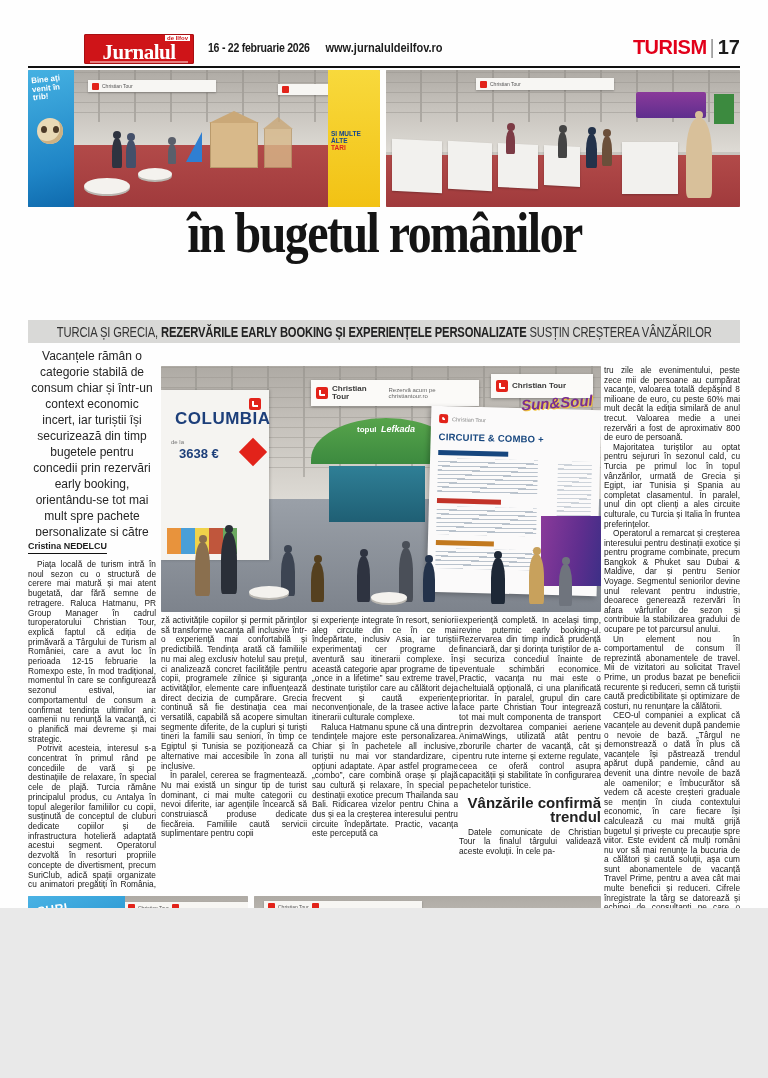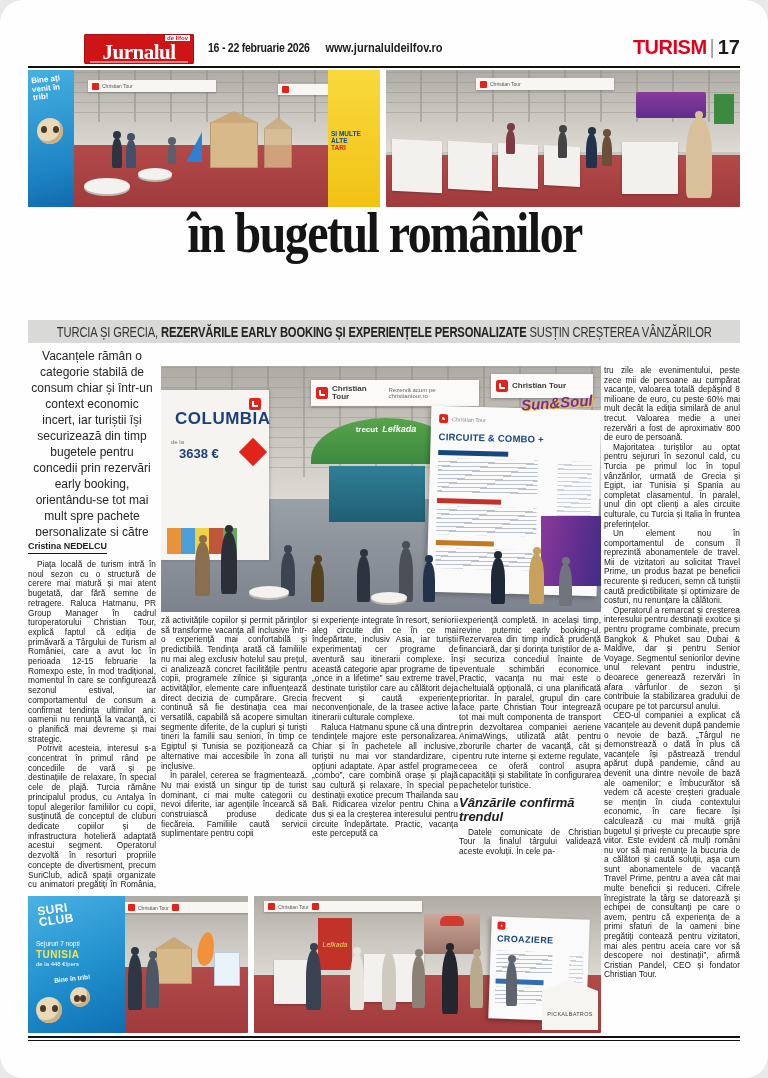--- a/index.html
+++ b/index.html
@@ -1,18 +1,18 @@
 <!DOCTYPE html>
 <html><head>
 <meta charset="utf-8">
 <style>
   html,body { margin:0; padding:0; background:#e9e9e9; }
   .page {
-    position:relative; width:768px; height:1078px; background:#fefefe;
-    font-family:"Liberation Sans", sans-serif; color:#1c1c1c; overflow:hidden;border-radius:23px;
+    position:relative; width:768px; height:908px; background:#fefefe;
+    font-family:"Liberation Sans", sans-serif; color:#1c1c1c; overflow:hidden;
   }
   .abs { position:absolute; }
 
   
   .logo-box { left:84px; top:34px; width:110px; height:30px; background:#cf1418; border-radius:2px;
               display:flex; align-items:flex-end; justify-content:center; box-shadow:inset 0 0 0 1px #a80f12; }
   .logo-main { color:#fff; font-family:"Liberation Serif",serif; font-weight:bold; font-size:21px; line-height:24px; letter-spacing:-0.5px; }
   .logo-top { position:absolute; top:1px; right:4px; background:#fff; color:#cf1418; font-size:6px; font-weight:bold; padding:0 2px; }
   .logo-bottom { position:absolute; bottom:1px; left:6px; right:6px; height:2px; background:#f3c4c4; opacity:.6; }
   .masthead-date { left:208px; top:41px; font-size:12px; font-weight:bold; letter-spacing:-0.3px; transform:scaleX(.88); transform-origin:left; }
@@ -28,21 +28,21 @@
   .subhead-bar { left:28px; top:320px; width:712px; height:23px; background:#d9d9d7; display:flex; align-items:center; justify-content:center; overflow:hidden; }
   .subhead-inner { white-space:nowrap; font-size:14px; font-weight:bold; color:#222; transform:scaleX(.8); letter-spacing:-0.2px; }
   .subhead-inner .light { font-weight:normal; color:#333; }
 
   
   .col { overflow:hidden; text-align:justify; font-size:8.3px; line-height:9.7px; color:#202020; }
   .col p { margin:0; text-indent:9px; }
   .col p.noind { text-indent:0; }
   .intro { overflow:hidden; font-size:12px; line-height:16px; text-align:center; color:#262626; }
   .byline { font-size:9.5px; font-weight:bold; border-bottom:1.5px solid #111; padding-bottom:2px; transform:scaleX(.94); transform-origin:left; white-space:nowrap; }
-  .crosshead { text-indent:0 !important; text-align:left; font-weight:bold; font-size:13px; line-height:14px; margin:5px 0 4px 0 !important;font-style:italic; }
+  .crosshead { text-indent:0 !important; text-align:right; font-weight:bold; font-size:15px; line-height:14px; margin:5px 0 4px 0 !important; }
 
   
   .photo { position:absolute; overflow:hidden; background:#c8c5bf; border-radius:1px; }
   .hall { position:absolute; left:0; right:0; top:0; height:60%;
           background:linear-gradient(#aeaaa4 0%, #c6c2bc 45%, #dedbd5 100%); }
   .truss { position:absolute; left:0; right:0; top:0; height:38%; opacity:.5;
            background:repeating-linear-gradient(90deg, transparent 0 34px, #8d8a84 34px 36px),
                       repeating-linear-gradient(0deg, transparent 0 9px, #9a968f 9px 10px); }
   .carpet { position:absolute; left:0; right:0; bottom:0; background:linear-gradient(#b24a49, #a03a3c); }
   .person { position:absolute; border-radius:45% 45% 10% 10%; }
@@ -217,21 +217,21 @@
       <div class="red-badge" style="right:6px; top:52px; width:20px; height:20px;"></div>
       <div class="house-art" style="left:6px; bottom:6px;">
         <div style="background:#e8933c;"></div>
         <div style="background:#4a9fd8;"></div>
         <div style="background:#f0d24a;"></div>
         <div style="background:#c0563c;"></div>
         <div style="background:#6aa860;"></div>
       </div>
     </div>
     <div class="green-arch" style="left:150px; top:52px; width:150px; height:46px;">
-      <span style="font-size:8px; font-weight:bold;">trecut</span>
+      <span style="font-size:8px; font-weight:bold;">topul</span>
       <span style="font-size:9px; font-style:italic; font-weight:bold;">Lefkada</span>
     </div>
     <div class="screen-teal" style="left:168px; top:100px; width:96px; height:56px;"></div>
     <div class="big-board" style="left:268px; top:42px; width:154px; height:170px; padding:8px;">
       <div style="display:flex; align-items:center; gap:4px;">
         <span class="ct-logo" style="width:9px; height:9px;"></span>
         <span style="font-size:5.5px; color:#888;">Christian Tour</span>
       </div>
       <div class="board-title" style="margin-top:8px;">CIRCUITE &amp; COMBO +</div>
       <div class="seg" style="left:8px; top:44px; width:70px; background:#16467e;"></div>
@@ -268,22 +268,22 @@
   </div>
   <div class="abs col" style="left:459px; top:616px; width:142px; height:274px;">
     <p class="noind">experiență completă. În același timp, revine puternic early booking-ul. Rezervarea din timp indică prudență financiară, dar și dorința turiștilor de a-și securiza concediul înainte de eventuale schimbări economice. Practic, vacanța nu mai este o cheltuială opțională, ci una planificată prioritar. În paralel, grupul din care face parte Christian Tour integrează tot mai mult componenta de transport prin dezvoltarea companiei aeriene AnimaWings, utilizată atât pentru zborurile charter de vacanță, cât și pentru rute interne și externe regulate, ceea ce oferă control asupra capacității și stabilitate în configurarea pachetelor turistice.</p>
     <p class="crosshead">Vânzările confirmă trendul</p>
     <p>Datele comunicate de Christian Tour la finalul târgului validează aceste evoluții. În cele pa-</p>
   </div>
 
   <div class="abs col" style="left:604px; top:366px; width:136px; height:652px; line-height:9.6px;">
     <p class="noind">tru zile ale evenimentului, peste zece mii de persoane au cumpărat vacanțe, valoarea totală depășind 8 milioane de euro, cu peste 60% mai mult decât la ediția similară de anul trecut. Valoarea medie a unei rezervări a fost de aproximativ 800 de euro de persoană.</p>
     <p>Majoritatea turiștilor au optat pentru sejururi în sezonul cald, cu Turcia pe primul loc în topul vânzărilor, urmată de Grecia și Egipt, iar Tunisia și Spania au completat clasamentul. În paralel, unul din opt clienți a ales circuite culturale, cu Turcia și Italia în fruntea preferințelor.</p>
+    <p>Operatorul a remarcat și creșterea interesului pentru destinații exotice și pentru programe combinate, precum Bangkok &amp; Phuket sau Dubai &amp; Maldive, dar și pentru Senior Voyage. Segmentul seniorilor devine unul relevant pentru industrie, deoarece generează rezervări în afara vârfurilor de sezon și contribuie la stabilizarea gradului de ocupare pe tot parcursul anului.</p>
     <p>Un element nou în comportamentul de consum îl reprezintă abonamentele de travel. Mii de vizitatori au solicitat Travel Prime, un produs bazat pe beneficii recurente și reduceri, semn că turiștii caută predictibilitate și optimizare de costuri, nu renunțare la călătorii.</p>
-    <p>Operatorul a remarcat și creșterea interesului pentru destinații exotice și pentru programe combinate, precum Bangkok &amp; Phuket sau Dubai &amp; Maldive, dar și pentru Senior Voyage. Segmentul seniorilor devine unul relevant pentru industrie, deoarece generează rezervări în afara vârfurilor de sezon și contribuie la stabilizarea gradului de ocupare pe tot parcursul anului.</p>
     <p>CEO-ul companiei a explicat că vacanțele au devenit după pandemie o nevoie de bază. „Târgul ne demonstrează o dată în plus că vacanțele își păstrează trendul apărut după pandemie, când au devenit una dintre nevoile de bază ale oamenilor; e îmbucurător să vedem că aceste creșteri graduale se mențin în ciuda contextului economic, în care fiecare își calculează cu mai multă grijă bugetul și privește cu precauție spre viitor. Este evident că mulți români nu vor să mai renunțe la bucuria de a călători și caută soluții, așa cum sunt abonamentele de vacanță Travel Prime, pentru a avea cât mai multe beneficii și reduceri. Cifrele înregistrate la târg se datorează și echipei de consultanți pe care o avem, pentru că experiența de a primi sfaturi de la oameni bine pregătiți contează pentru vizitatori, mai ales pentru aceia care vor să descopere noi destinații”, afirmă Cristian Pandel, CEO și fondator Christian Tour.</p>
   </div>
 
   <div class="photo" style="left:28px; top:896px; width:220px; height:137px;">
     <div class="hall"></div>
     <div class="carpet" style="height:48%;"></div>
     <div class="banner-strip" style="left:96px; top:6px; width:118px; height:11px;">
       <span class="redmark"></span>
       <span class="tinybrand">Christian Tour</span>
       <span class="redmark"></span>

